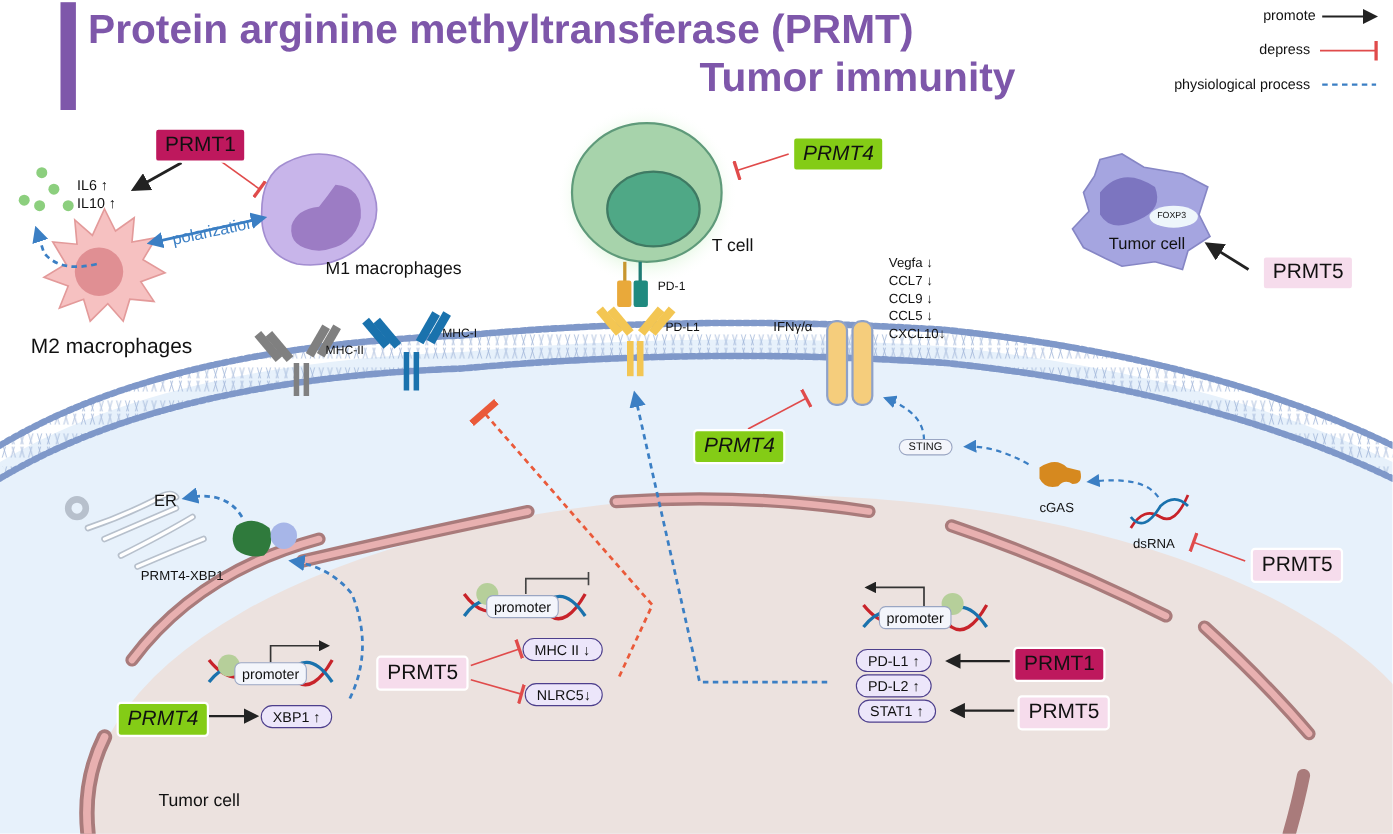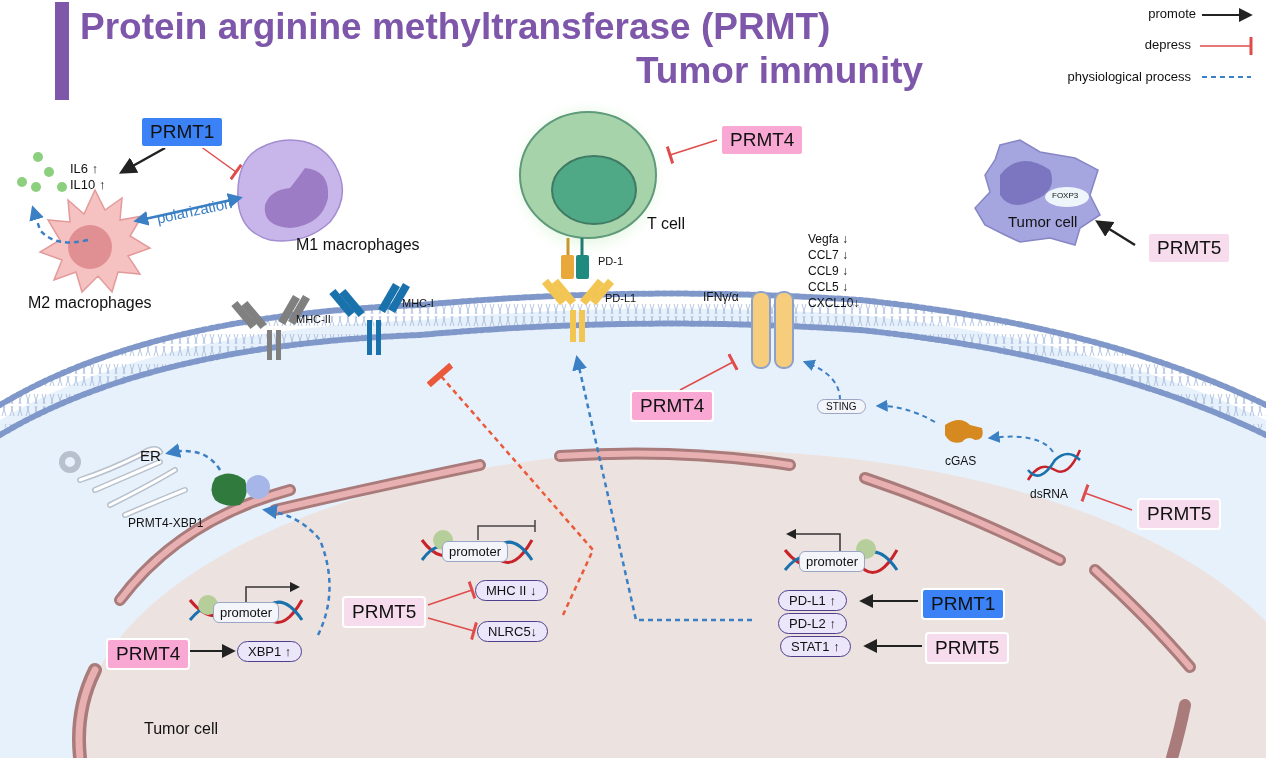--- a/index.html
+++ b/index.html
@@ -2,22 +2,22 @@
 <html><head>
 <meta charset="utf-8">
 <style>
   html, body { margin:0; padding:0; }
   body { width:1266px; height:758px; overflow:hidden; background:#ffffff; font-family:"Liberation Sans", sans-serif; position:relative; }
   #stage { position:absolute; left:0; top:0; width:1266px; height:758px; }
   .title-bar { position:absolute; left:55px; top:2px; width:14px; height:98px; background:#7e57aa; }
   .title { position:absolute; font-family:"Liberation Sans", sans-serif; font-weight:bold; color:#7e57aa; font-size:37px; white-space:nowrap; }
   .lbl { position:absolute; font-family:"Liberation Sans", sans-serif; color:#111; white-space:nowrap; }
   .prmt { position:absolute; font-family:"Liberation Sans", sans-serif; font-size:19px; color:#111; padding:3px 8px; border-radius:4px; white-space:nowrap; border:2px solid #fff; }
-  .p1 { background:#3b82f6; }
-  .p4 { background:#f9a8d4; }
+  .p1 { background:#be185d; }
+  .p4 { background:#84cc16;font-style:italic; }
   .p5 { background:#f6dcec; }
   .pill { position:absolute; font-family:"Liberation Sans", sans-serif; font-size:13px; color:#111; background:#ece6fa; border:1.5px solid #4d3f8c; border-radius:12px; padding:2px 10px; white-space:nowrap; }
   .promoter { position:absolute; font-family:"Liberation Sans", sans-serif; font-size:13px; color:#111; background:#f3f5fb; border:1.5px solid #9aa6c3; border-radius:6px; padding:2px 6px; white-space:nowrap; }
   .legend-text { position:absolute; font-size:13px; color:#111; white-space:nowrap; text-align:right; }
 </style>
 </head>
 <body>
 
 <div id="stage">
 
@@ -235,21 +235,21 @@
 
 <div class="legend-text" style="right:70px;top:6px;">promote</div>
 <div class="legend-text" style="right:75px;top:37px;">depress</div>
 <div class="legend-text" style="right:75px;top:69px;">physiological process</div>
 
 <div class="prmt p1" style="left:140px;top:116px;">PRMT1</div>
 <div class="lbl" style="left:70px;top:161px;font-size:13px;">IL6 ↑</div>
 <div class="lbl" style="left:70px;top:177px;font-size:13px;">IL10 ↑</div>
 <div class="lbl" style="left:155px;top:210px;font-size:15px;color:#3b7fc4;transform:rotate(-12deg);transform-origin:left top;">polarization</div>
 <div class="lbl" style="left:268px;top:236px;font-size:16px;margin-left:28px;">M1 macrophages</div>
-<div class="lbl" style="left:28px;top:294px;font-size:16px;">M2 macrophages</div>
+<div class="lbl" style="left:28px;top:305px;font-size:19px;">M2 macrophages</div>
 
 <div class="prmt p4" style="left:720px;top:124px;">PRMT4</div>
 <div class="lbl" style="left:647px;top:215px;font-size:16px;">T cell</div>
 <div class="lbl" style="left:598px;top:255px;font-size:11px;">PD-1</div>
 <div class="lbl" style="left:605px;top:292px;font-size:11px;">PD-L1</div>
 
 <div class="lbl" style="left:296px;top:313px;font-size:11px;">MHC-II</div>
 <div class="lbl" style="left:402px;top:297px;font-size:11px;">MHC-I</div>
 
 <div class="lbl" style="left:703px;top:290px;font-size:12px;">IFNγ/α</div>

